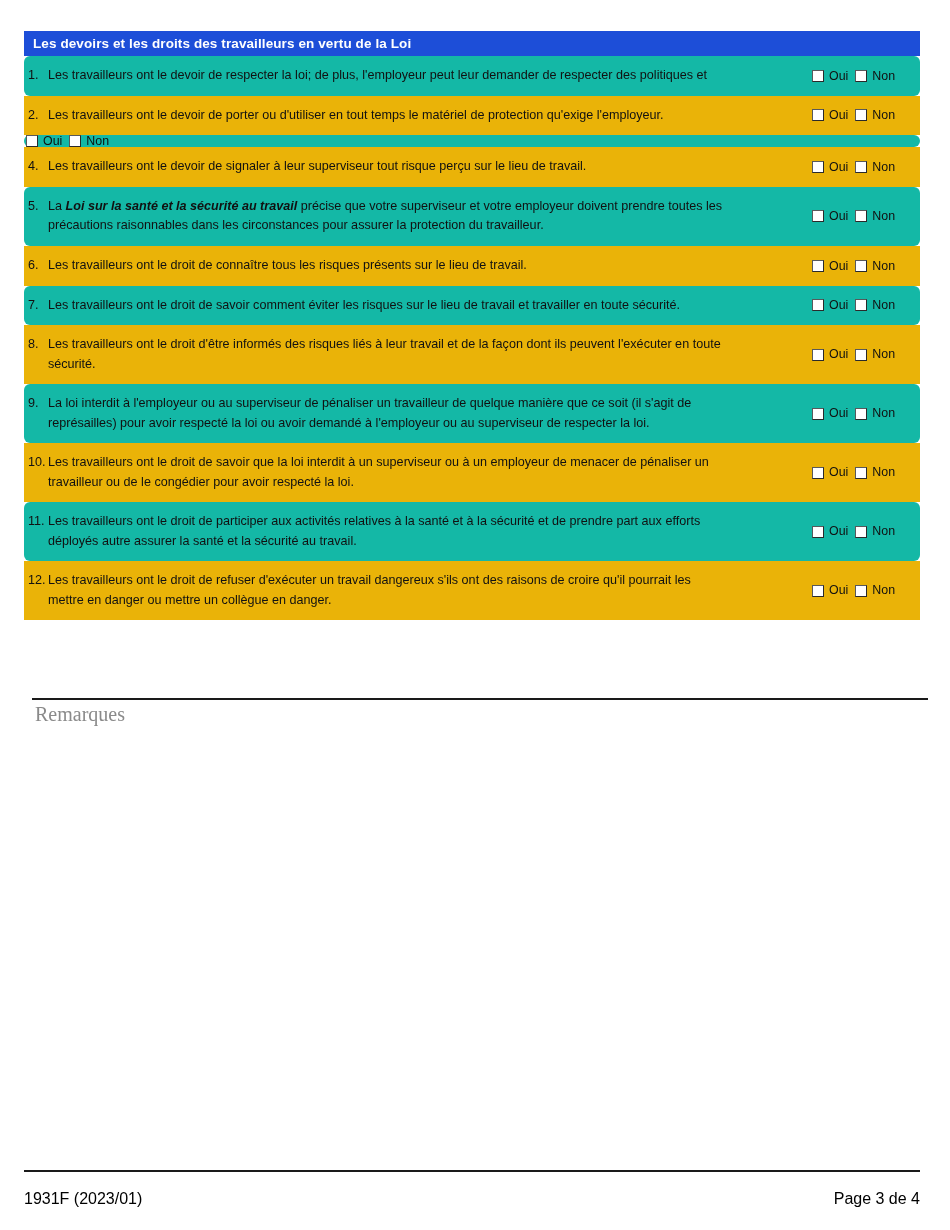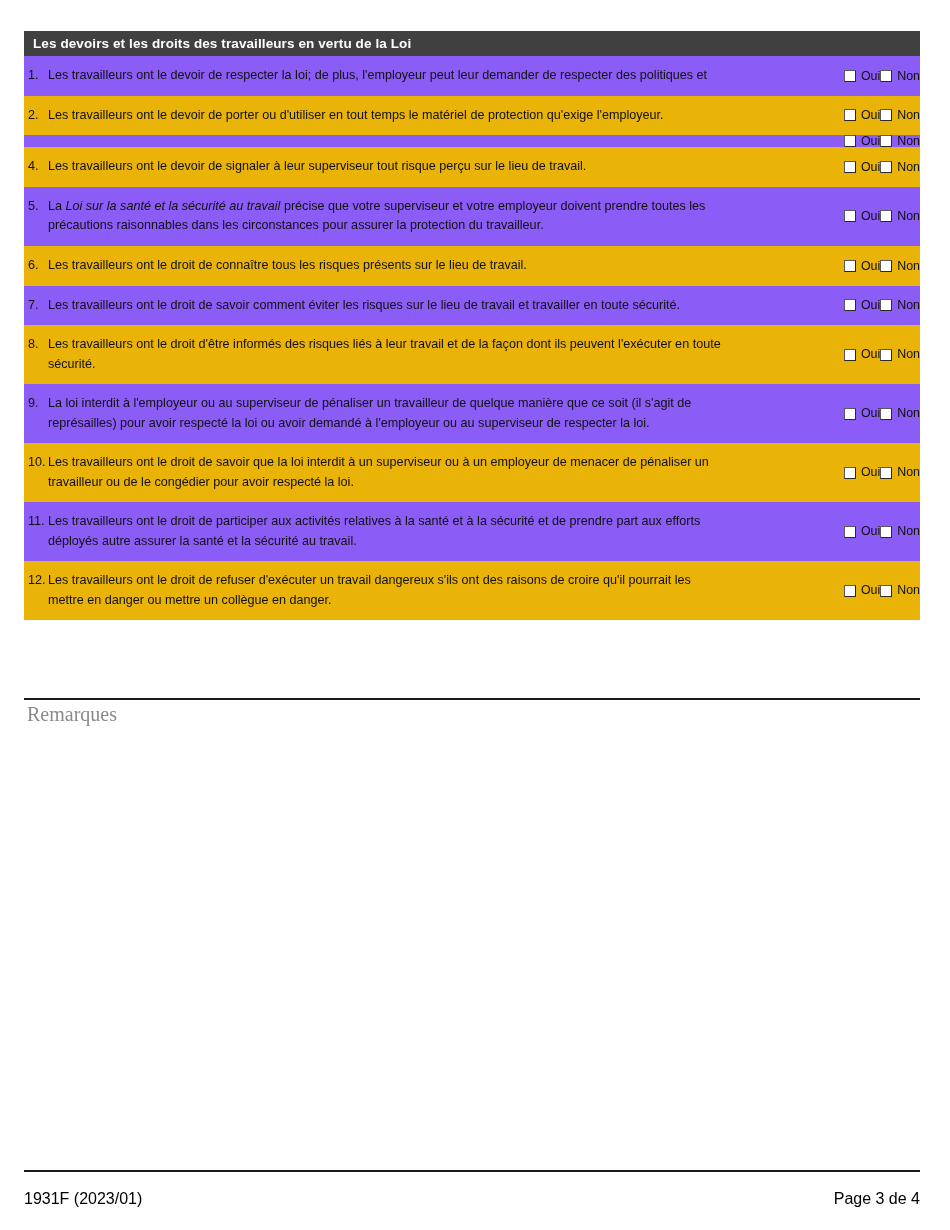--- a/index.html
+++ b/index.html
@@ -24,21 +24,21 @@
     overflow: hidden;
   }
 
   
   .section-header {
     position: absolute;
     left: 24px;
     top: 31px;
     width: 896px;
     height: 25px;
-    background: #404040;
+    background: #1d4ed8;
     display: flex;
     align-items: center;
     box-sizing: border-box;
     padding-left: 9px;
   }
   .section-header-title {
     color: #ffffff;
     font-size: 13.5px;
     font-weight: bold;
     letter-spacing: 0.1px;
@@ -54,21 +54,22 @@
     width: 896px;
   }
   .q-row {
     position: relative;
     display: flex;
     align-items: stretch;
     box-sizing: border-box;
     background: #eab308;
   }
   .q-row.shaded {
-    background: #8b5cf6;
+    background: #14b8a6;
+    border-radius: 6px;
   }
   .q-row .q-text {
     flex: 0 0 786px;
     box-sizing: border-box;
     padding: 10px 8px 10px 4px;
     font-size: 12.6px;
     line-height: 1.55;
     color: #111111;
   }
   .q-num {
@@ -78,29 +79,31 @@
   }
   .q-body {
     display: inline;
   }
   .q-line2 {
     display: block;
     padding-left: 20px;
   }
   .q-italic {
     font-style: italic;
+    font-weight: bold;
   }
 
   .q-choices {
     flex: 1 1 auto;
     display: flex;
     align-items: center;
-    justify-content: flex-end;
+    justify-content: flex-start;
     padding-left: 2px;
     box-sizing: border-box;
+    gap: 7px;
   }
   .choice {
     display: inline-flex;
     align-items: center;
     gap: 5px;
     white-space: nowrap;
   }
   .checkbox {
     width: 12px;
     height: 12px;
@@ -114,21 +117,21 @@
   }
   .choice-label {
     font-size: 12.4px;
     line-height: 1;
     color: #111111;
   }
 
   
   .remarks-block {
     position: absolute;
-    left: 24px;
+    left: 32px;
     top: 698px;
     width: 896px;
   }
   .remarks-rule {
     width: 100%;
     height: 2px;
     background: #1a1a1a;
   }
   .remarks-label {
     font-family: "Liberation Serif", serif;

